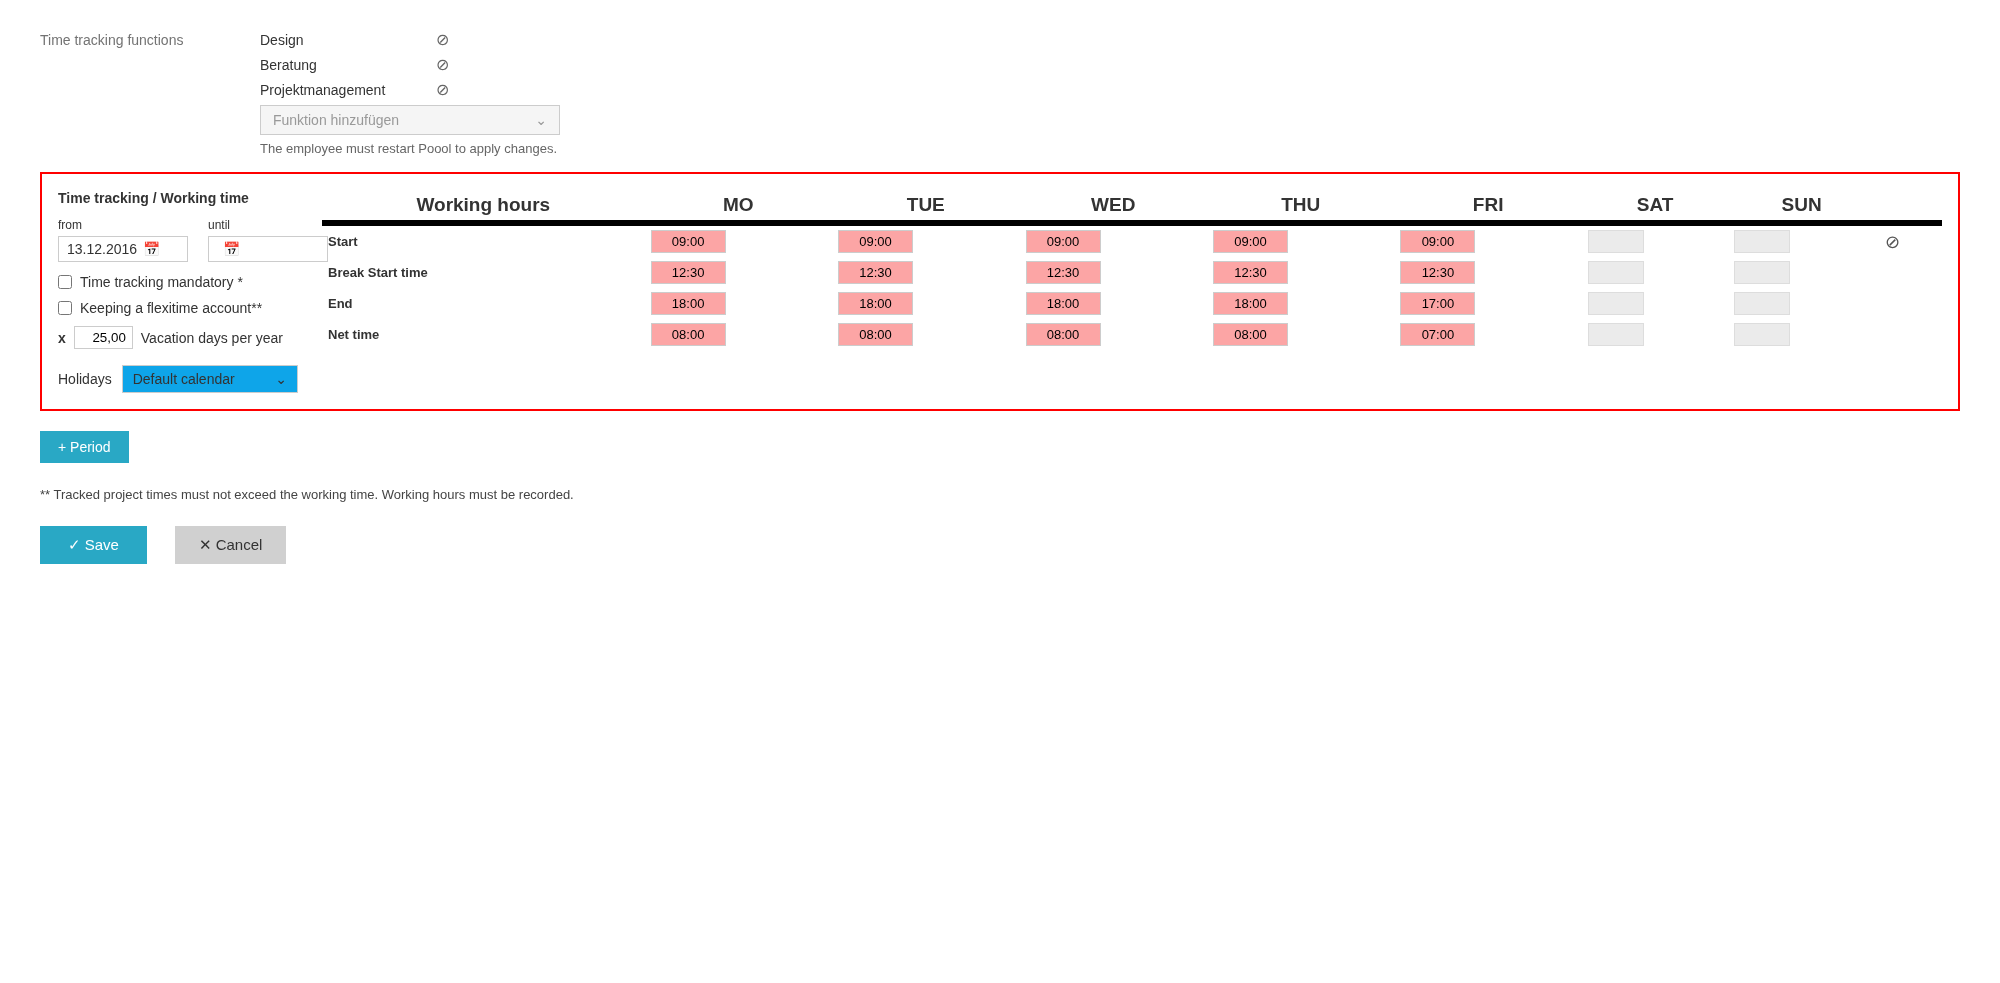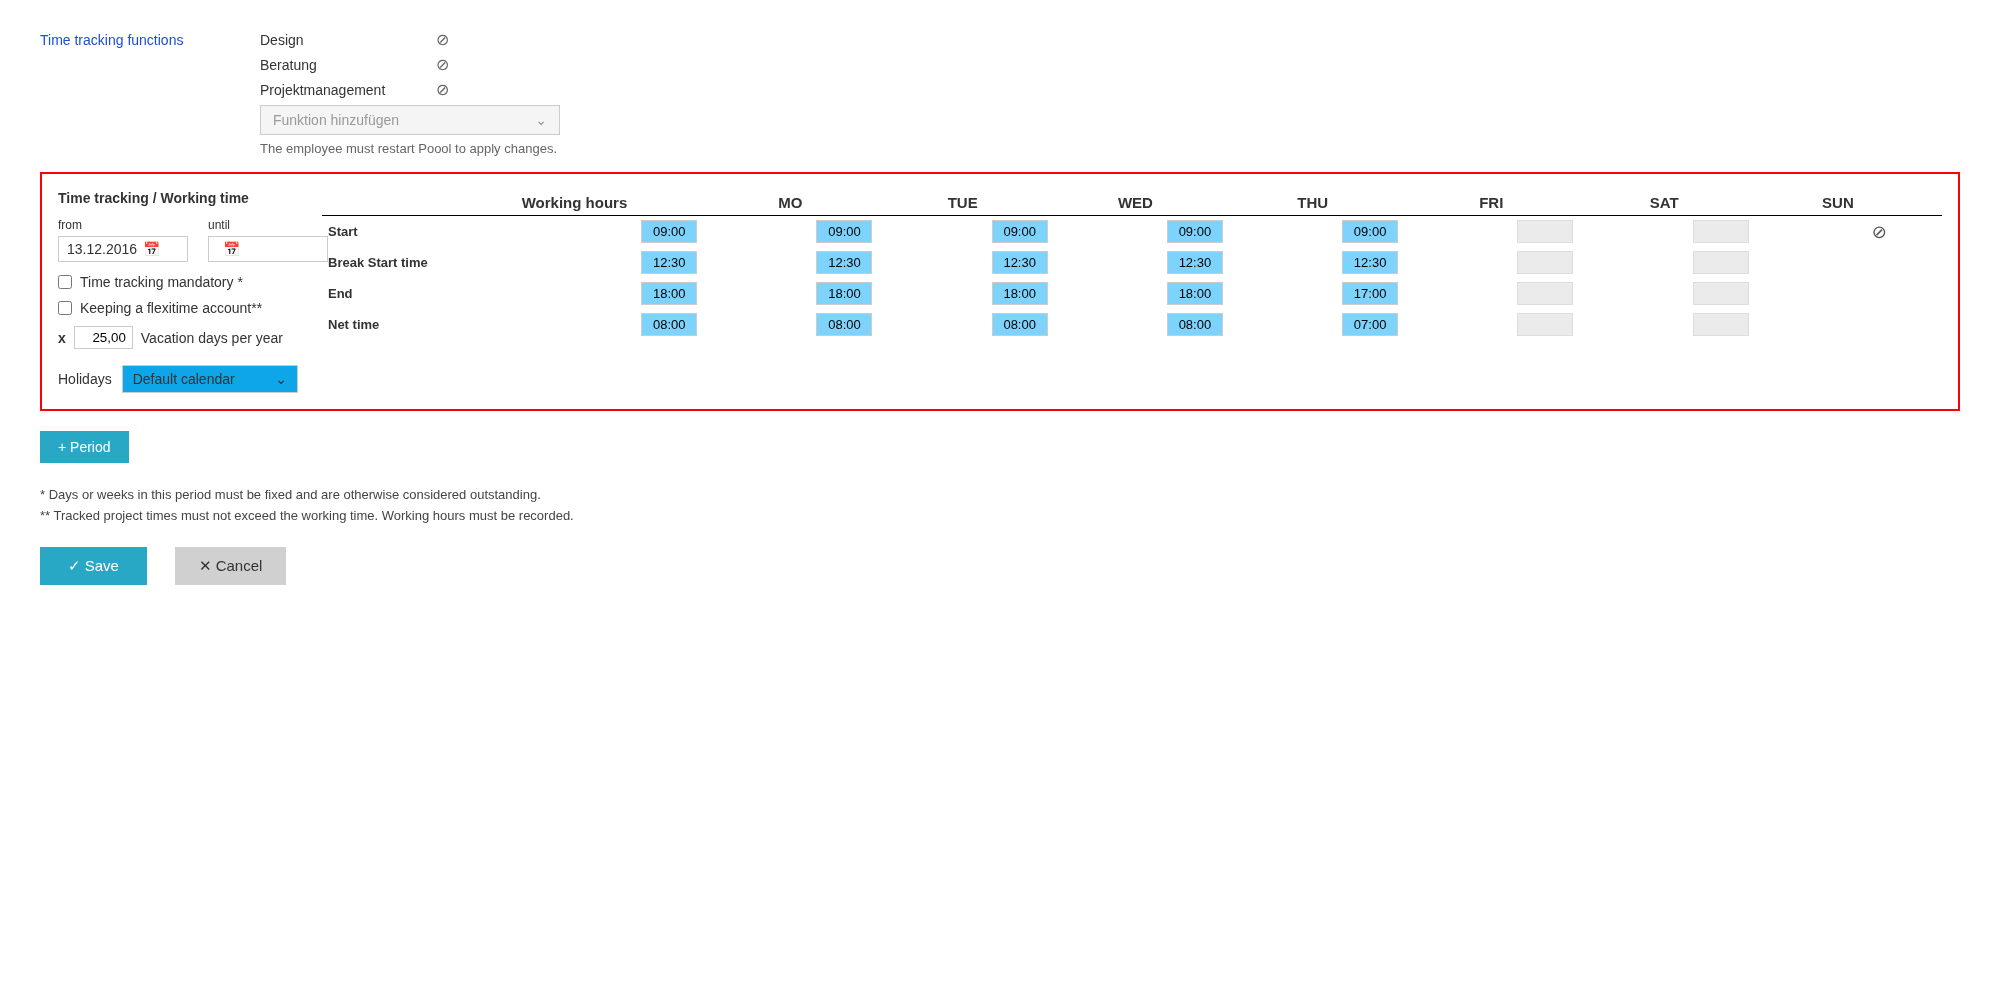--- a/index.html
+++ b/index.html
@@ -11,21 +11,21 @@
       padding: 30px 40px;
     }
     .section-row {
       display: flex;
       margin-bottom: 12px;
     }
     .section-label {
       width: 220px;
       min-width: 220px;
       font-weight: normal;
-      color: #1d4ed8;
+      color: #737373;
       padding-top: 2px;
     }
     .section-content {
       flex: 1;
     }
     .function-row {
       display: flex;
       align-items: center;
       margin-bottom: 6px;
     }
@@ -152,36 +152,36 @@
 
     
     .wt-right {
       flex: 1;
     }
     .time-grid {
       border-collapse: collapse;
       width: 100%;
     }
     .time-grid th {
-      text-align: right;
+      text-align: center;
       font-weight: bold;
-      font-size: 15px;
+      font-size: 19px;
       padding: 4px 8px;
-      border-bottom: 1px solid #000000;
+      border-bottom: 6px solid #000000;
       color: #333;
     }
     .time-grid td {
       padding: 4px 6px;
       font-size: 13px;
     }
     .time-input {
       border: 1px solid #ccc;
-      background: #7dd3fc;
+      background: #fca5a5;
       padding: 3px 6px;
-      width: 56px;
+      width: 75px;
       text-align: center;
       font-size: 13px;
     }
     .time-input-empty {
       border: 1px solid #ddd;
       background: #ebebeb;
       padding: 3px 6px;
       width: 56px;
       text-align: center;
       font-size: 13px;
@@ -383,20 +383,19 @@
       </table>
     </div>
   </div>
 </div>
 
 <div style="margin-bottom:10px;">
   <button class="add-period-btn">+ Period</button>
 </div>
 
 <div class="footnotes">
-  <div>* Days or weeks in this period must be fixed and are otherwise considered outstanding.</div>
   <div>** Tracked project times must not exceed the working time. Working hours must be recorded.</div>
 </div>
 
 <div class="action-row">
   <button class="save-btn">✓  Save</button>
   <button class="cancel-btn">✕  Cancel</button>
 </div>
 
 </body></html>

